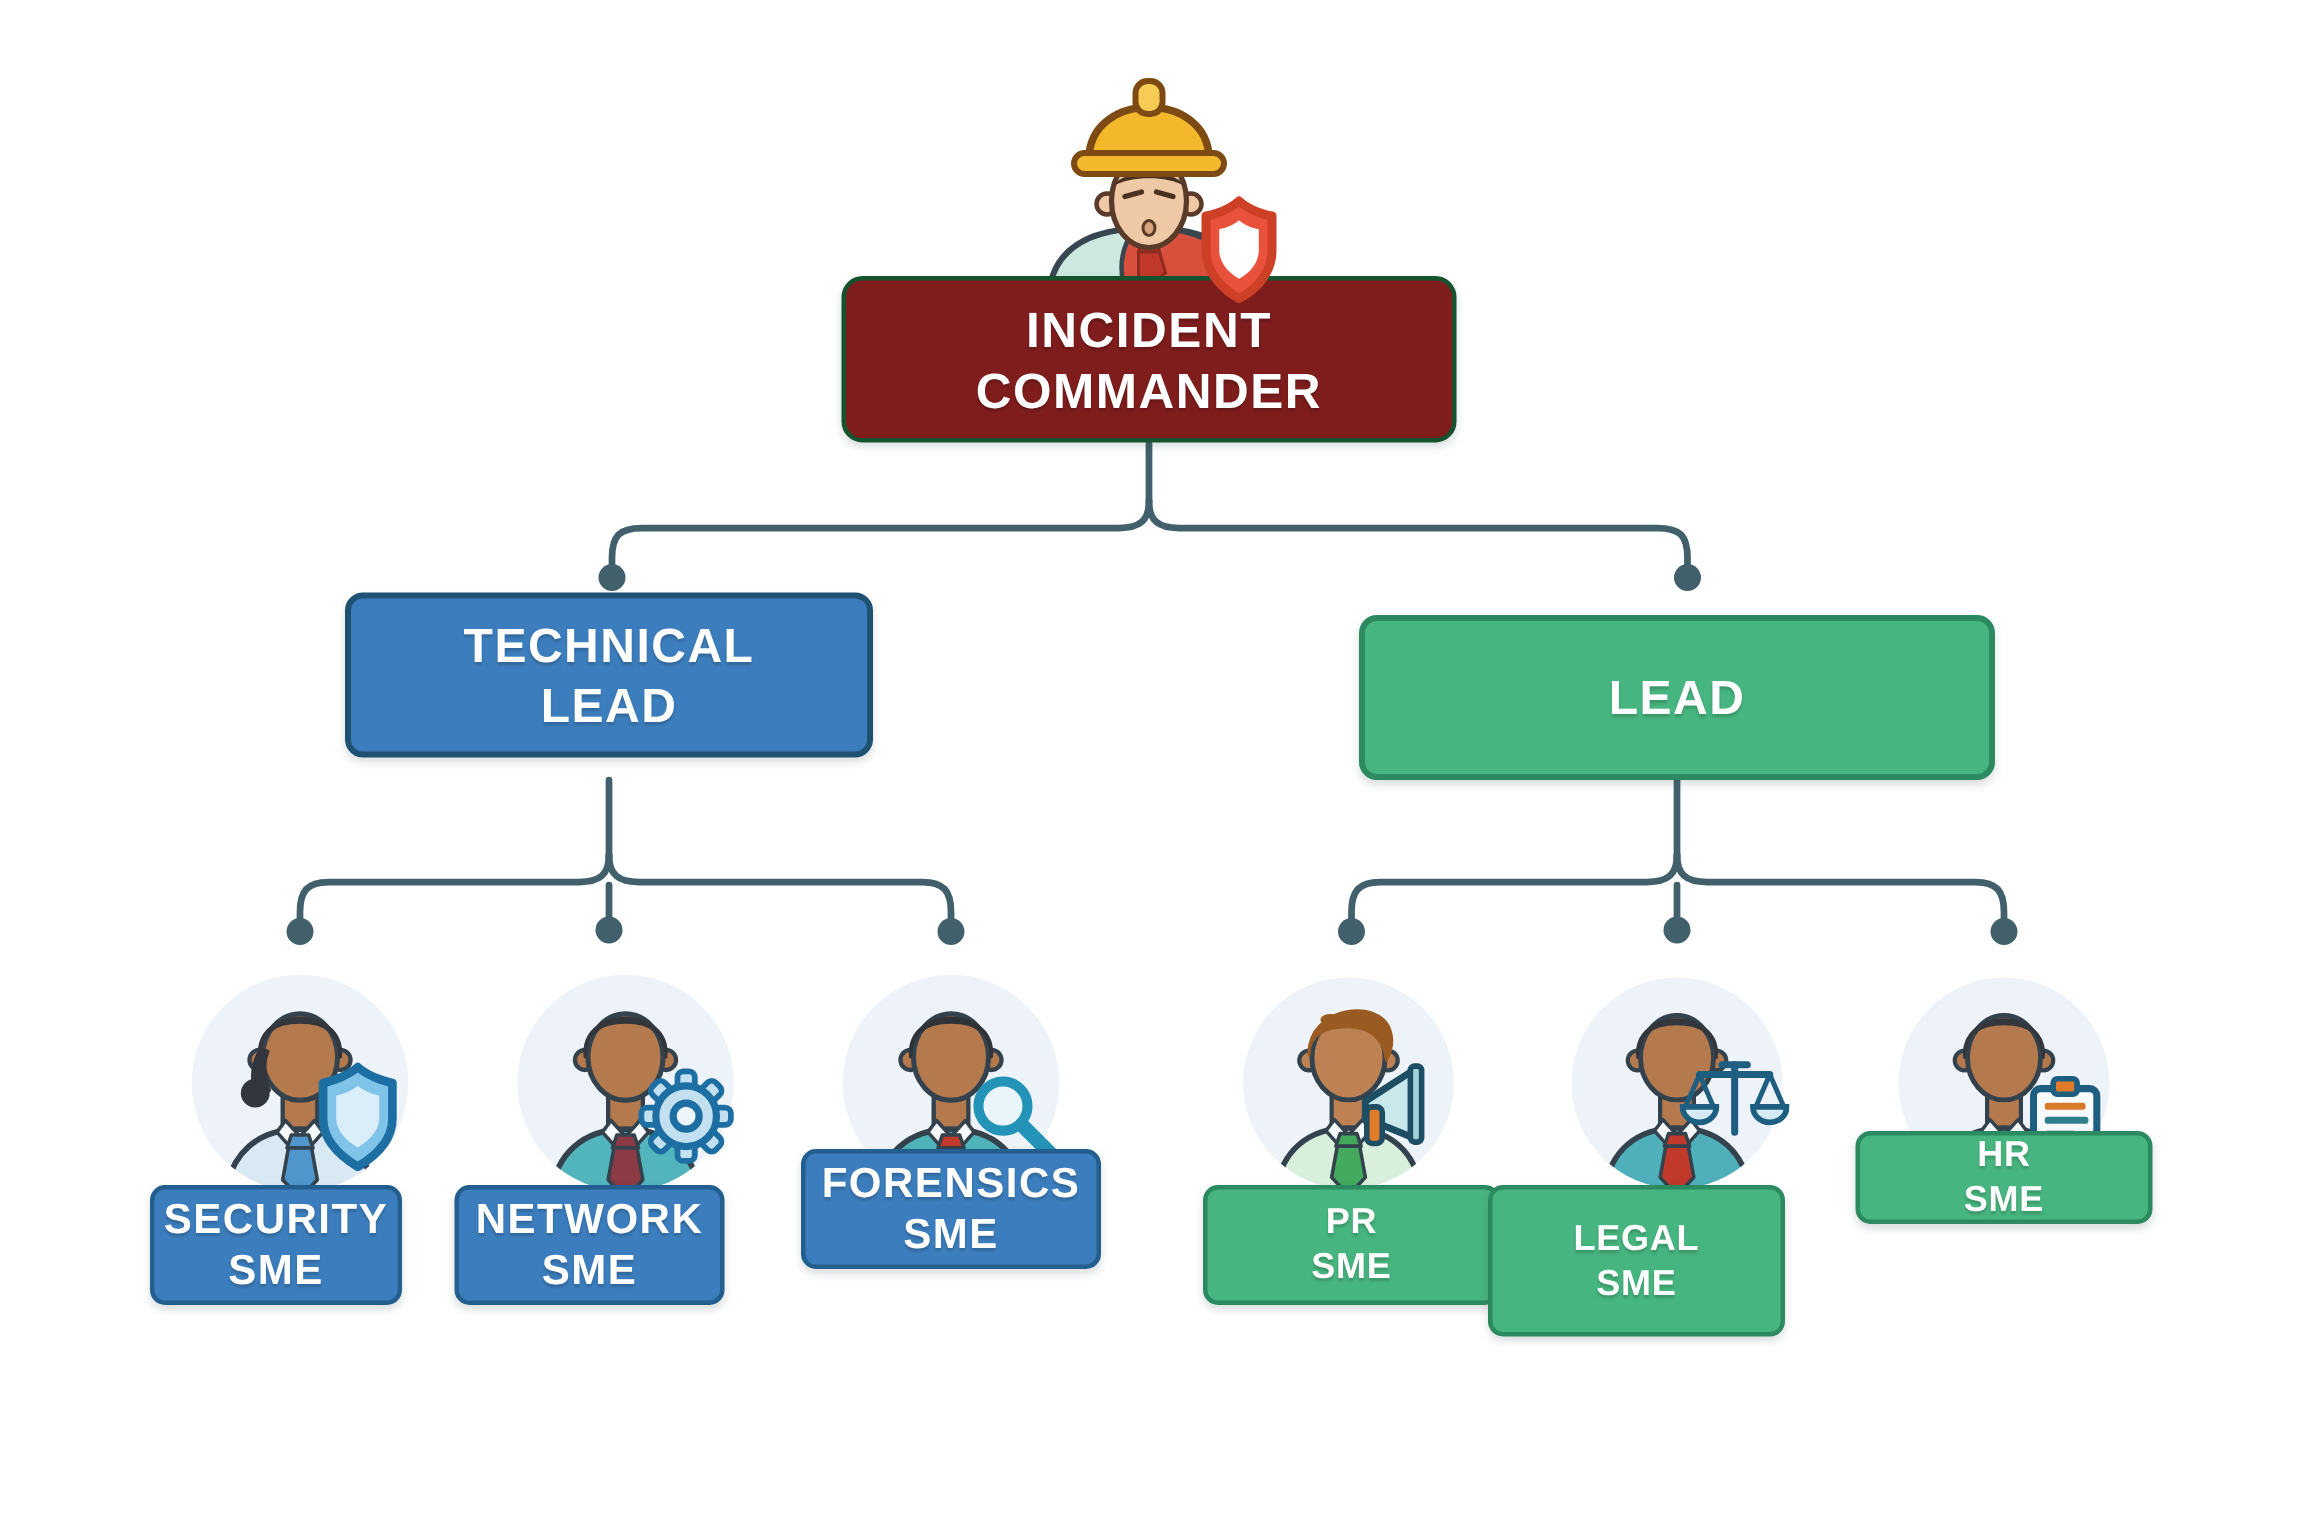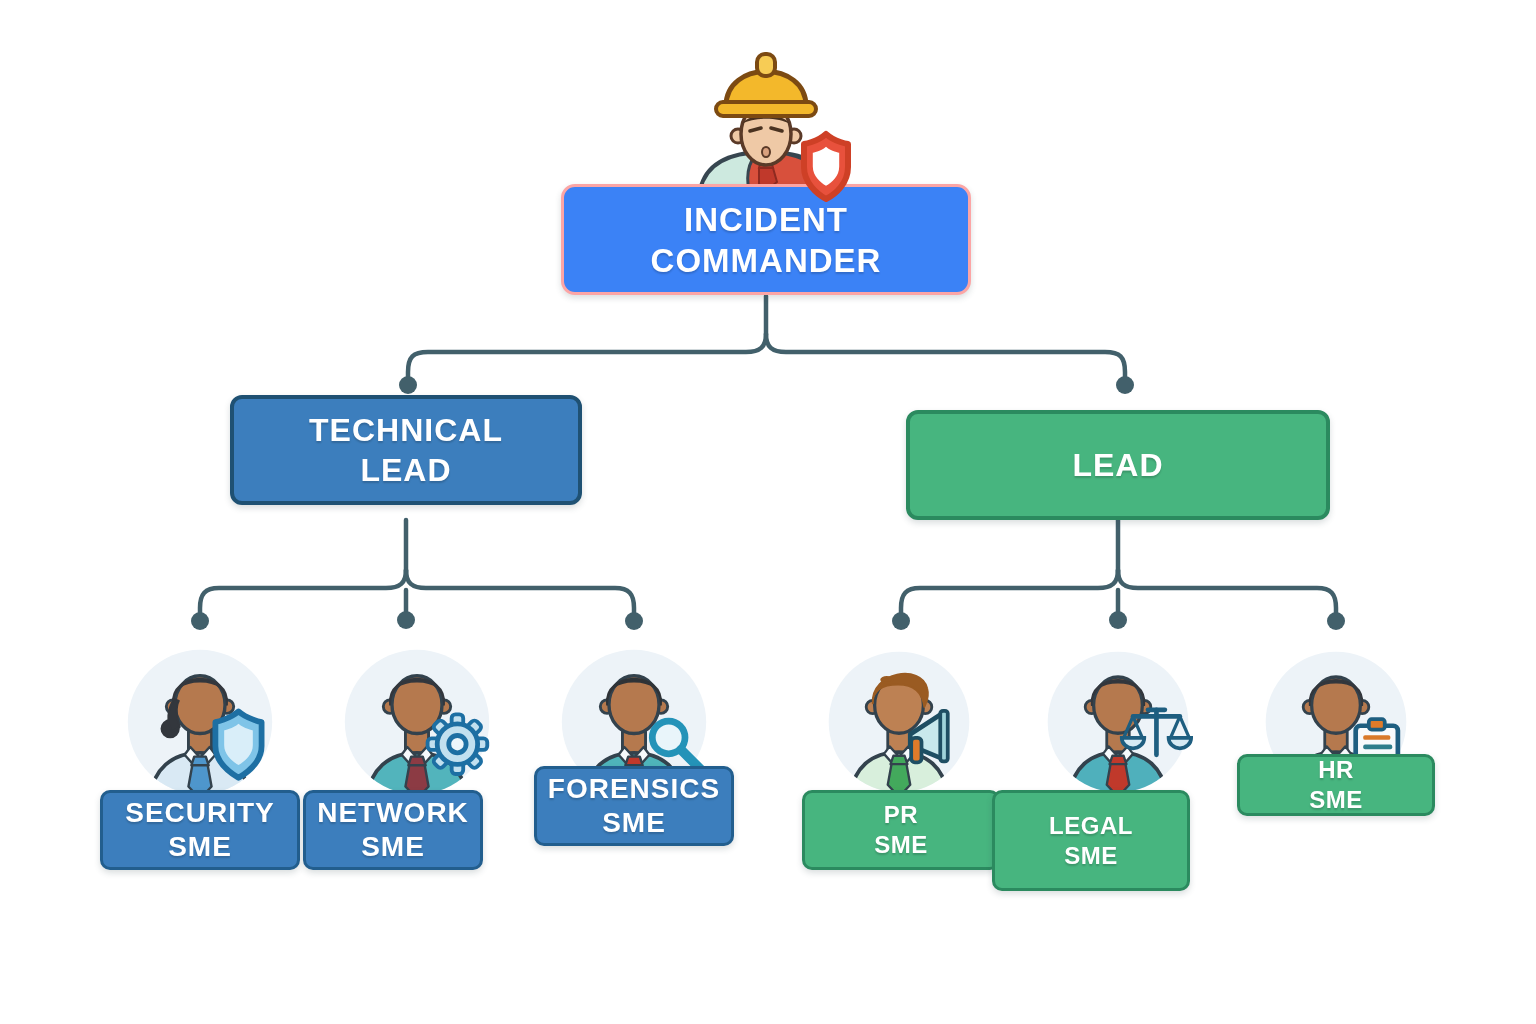--- a/index.html
+++ b/index.html
@@ -6,21 +6,21 @@
   html,body{background:#ffffff}
   .canvas{position:relative;width:1536px;height:1024px;background:#ffffff;overflow:hidden;
           font-family:"Liberation Sans",sans-serif}
   .connectors{position:absolute;left:0;top:0;z-index:1}
   .avatar{position:absolute;z-index:2}
   .avatar svg{display:block}
   .node{position:absolute;z-index:3;display:flex;flex-direction:column;align-items:center;justify-content:center;
         color:#fff;font-weight:bold;text-align:center;letter-spacing:1px;
         text-shadow:0 2px 2px rgba(0,0,0,0.18);box-shadow:0 3px 6px rgba(50,70,80,0.18)}
   .node span{display:block}
-  .box-red{background:#3b82f6;border:3px solid #fca5a5;border-radius:14px}
+  .box-red{background:#7f1d1d;border:3px solid #14532d;border-radius:14px}
   .box-blue-lead{background:#3C7EBD;border:4px solid #1F5173;border-radius:12px}
   .box-green-lead{background:#47B57F;border:4px solid #2B8A5F;border-radius:12px}
   .box-blue-sme{background:#3C7EBD;border:3px solid #225E8E;border-radius:10px}
   .box-green-sme{background:#47B57F;border:3px solid #2B8A5F;border-radius:10px}
   .t-ic{font-size:33px;line-height:41px}
   .t-lead{font-size:32px;line-height:40px}
   .t-sme-b{font-size:28px;line-height:34px}
   .t-sme-g{font-size:24px;line-height:30px;letter-spacing:.5px}
   .commander-shield{position:absolute;left:791px;top:126px;width:70px;height:76px;z-index:4}
 </style>
@@ -275,21 +275,21 @@
         <g transform="translate(122,103)">
           <rect x="-21" y="-19" width="45" height="40" rx="5" fill="#F7FAFC" stroke="#1E5E80" stroke-width="5"></rect>
           <rect x="-7" y="-26" width="17" height="11" rx="3" fill="#E07B2A" stroke="#1E5E80" stroke-width="4"></rect>
           <rect x="-13" y="-9" width="29" height="5" rx="2" fill="#D97A2A"></rect>
           <rect x="-13" y="1" width="31" height="5" rx="2" fill="#2E7E8C"></rect>
           <rect x="-13" y="11" width="23" height="5" rx="2" fill="#1E5E80"></rect>
         </g>
       </svg>
     </div>
 
-  <div class="node box-blue-sme t-sme-b" style="left:100px;top:790px;width:200px;height:80px">
+  <div class="node box-blue-sme t-sme-b" style="left:100px;top:790px;width:168px;height:80px">
     <span>SECURITY</span>
     <span>SME</span>
   </div>
   <div class="node box-blue-sme t-sme-b" style="left:303px;top:790px;width:180px;height:80px">
     <span>NETWORK</span>
     <span>SME</span>
   </div>
   <div class="node box-blue-sme t-sme-b" style="left:534px;top:766px;width:200px;height:80px">
     <span>FORENSICS</span>
     <span>SME</span>

